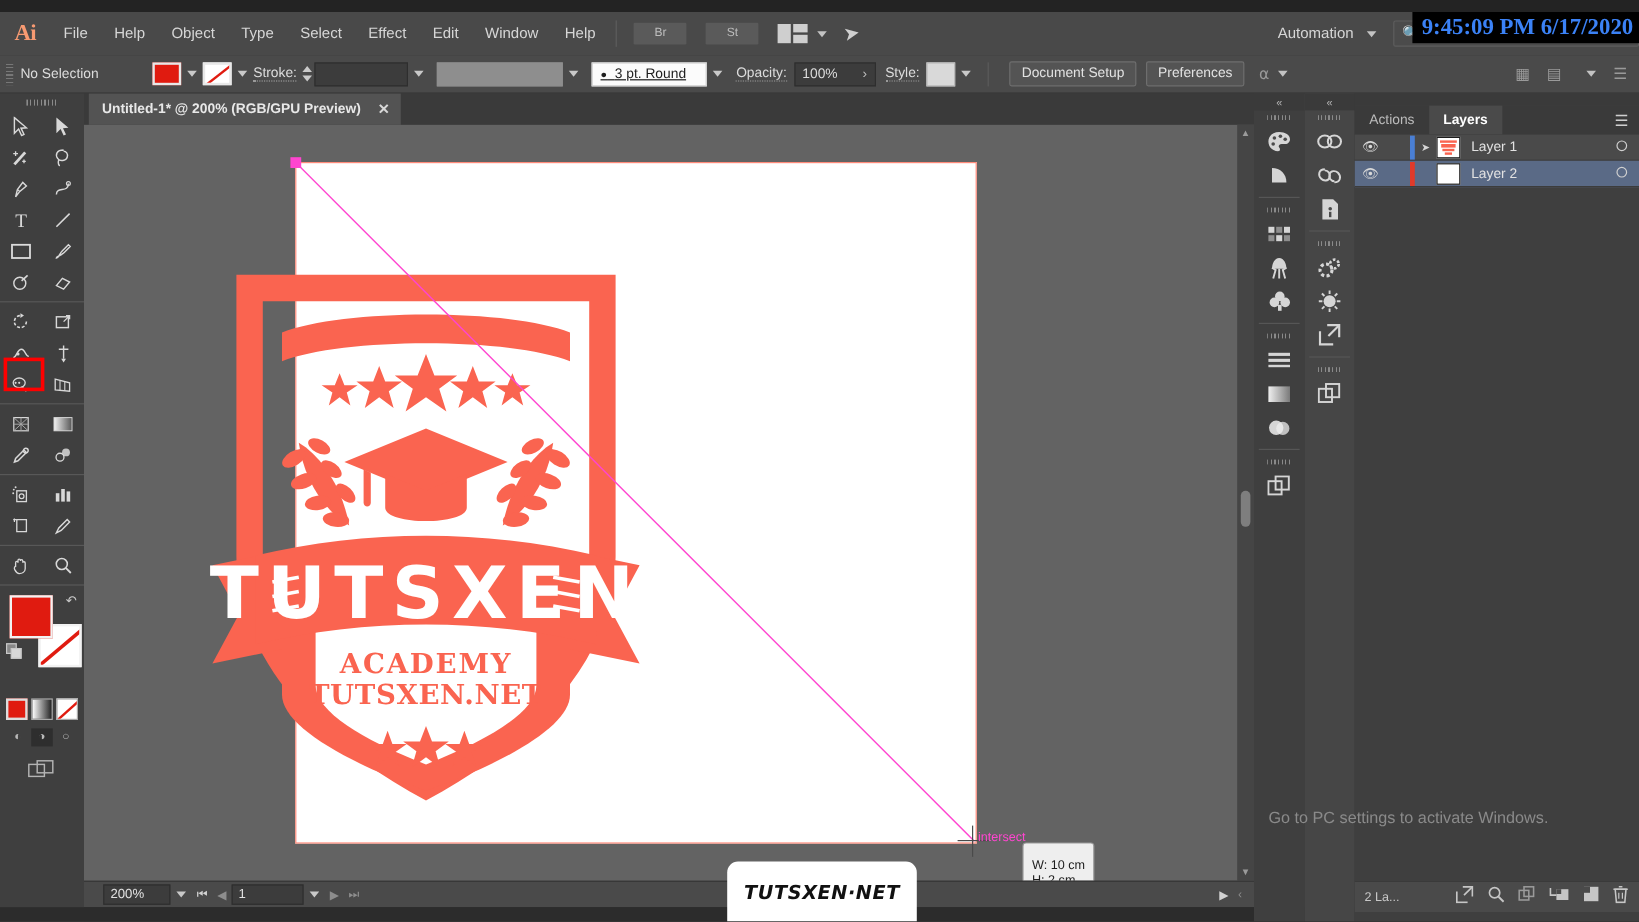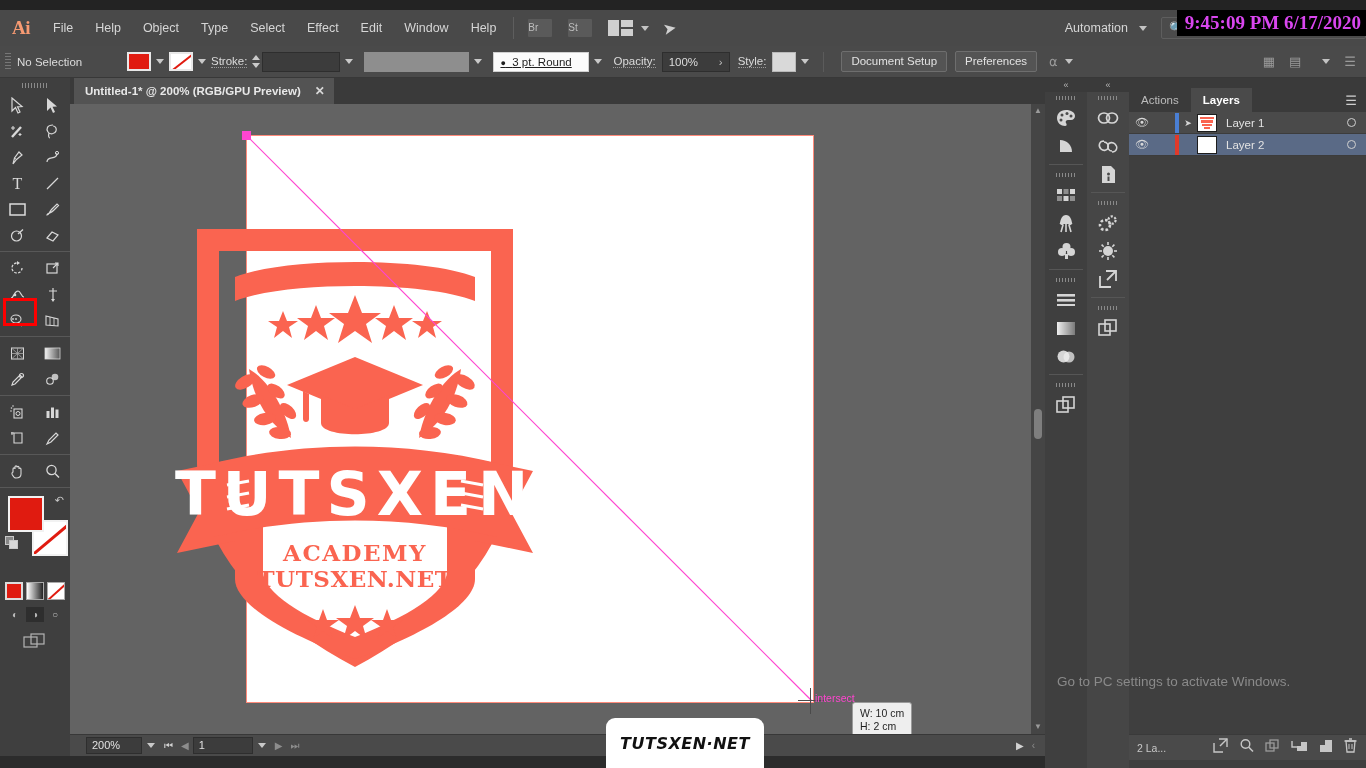--- a/index.html
+++ b/index.html
@@ -27,22 +27,22 @@
     color: #f79a72; font-size: 19px; font-weight: bold;
     font-family: "Liberation Serif", serif;
     letter-spacing: -0.5px;
   }
   .menu-item {
     padding: 0 11px; height: 36px; line-height: 36px;
     color: #d6d6d6; font-size: 12.5px; white-space: nowrap;
   }
   .menu-div { width: 1px; height: 22px; background: #5e5e5e; margin: 0 6px; }
   .sq-btn {
-    width: 24px; height: 18px; background: #5a5a5a; color: #bdbdbd;
-    font-size: 10px; text-align: left; line-height: 18px; margin: 0 8px;
+    width: 44px; height: 18px; background: #5a5a5a; color: #bdbdbd;
+    font-size: 10px; text-align: center; line-height: 18px; margin: 0 8px;
     border-radius: 1px;
   }
   .arrange-ic { width: 26px; height: 16px; position: relative; margin-left: 8px; }
   .arrange-ic i {
     position: absolute; background: #cfcfcf; display: block;
   }
   .arrange-ic i:nth-child(1) { left: 0; top: 0; width: 11px; height: 16px; }
   .arrange-ic i:nth-child(2) { left: 13px; top: 0; width: 12px; height: 7px; }
   .arrange-ic i:nth-child(3) { left: 13px; top: 9px; width: 12px; height: 7px; }
   .caret {
@@ -57,21 +57,21 @@
     color: #d6d6d6; font-size: 12.5px; padding-right: 4px;
   }
   .searchbox {
     width: 205px; height: 22px; border: 1px solid #5e5e5e; border-radius: 2px;
     margin-left: 14px; display: flex; align-items: center; padding-left: 7px;
     color: #8e8e8e; font-size: 11.5px; background: #4b4b4b;
   }
   .searchbox .mag { margin-right: 6px; font-size: 12px; color: #a5a5a5; }
   .clock {
     position: absolute; right: 0; top: 10px;
-    background: #000; color: #d946ef;
+    background: #000; color: #3b82f6;
     font-family: "Liberation Serif", serif;
     font-size: 19px; font-weight: bold;
     padding: 2px 5px 3px 8px; height: 26px; line-height: 22px;
     white-space: nowrap;
   }
 
   
   .controlbar {
     position: absolute; left: 0; top: 46px; width: 1366px; height: 32px;
     background: #4a4a4a; display: flex; align-items: center;
@@ -208,21 +208,21 @@
     position: absolute; left: 745px; top: 588px;
     color: #ff45d0; font-size: 10.5px; white-space: nowrap;
   }
   .crosshair { position: absolute; left: 728px; top: 584px; width: 26px; height: 26px; }
   .crosshair i { position: absolute; background: #4a4a4a; }
   .crosshair i:first-child { left: 0; top: 12px; width: 26px; height: 1px; }
   .crosshair i:last-child { left: 12px; top: 0; width: 1px; height: 26px; }
   .dim-tip {
     position: absolute; left: 782px; top: 598px;
     background: #eeeeee; border: 1px solid #9a9a9a; border-radius: 3px;
-    padding: 4px 7px; color: #1e1e1e; font-size: 10.5px; line-height: 13px;
+    padding: 12px 7px; color: #1e1e1e; font-size: 10.5px; line-height: 13px;
     white-space: nowrap;
   }
   .anchor-tl { position:absolute; left: 172px; top: 27px; width: 9px; height: 9px; background:#ff45d0; }
 
   
   .logo { position: absolute; left: 105px; top: 115px; width: 360px; height: 460px; }
 
   
   .vscroll {
     position: absolute; left: 1031px; top: 104px; width: 14px; height: 630px;

